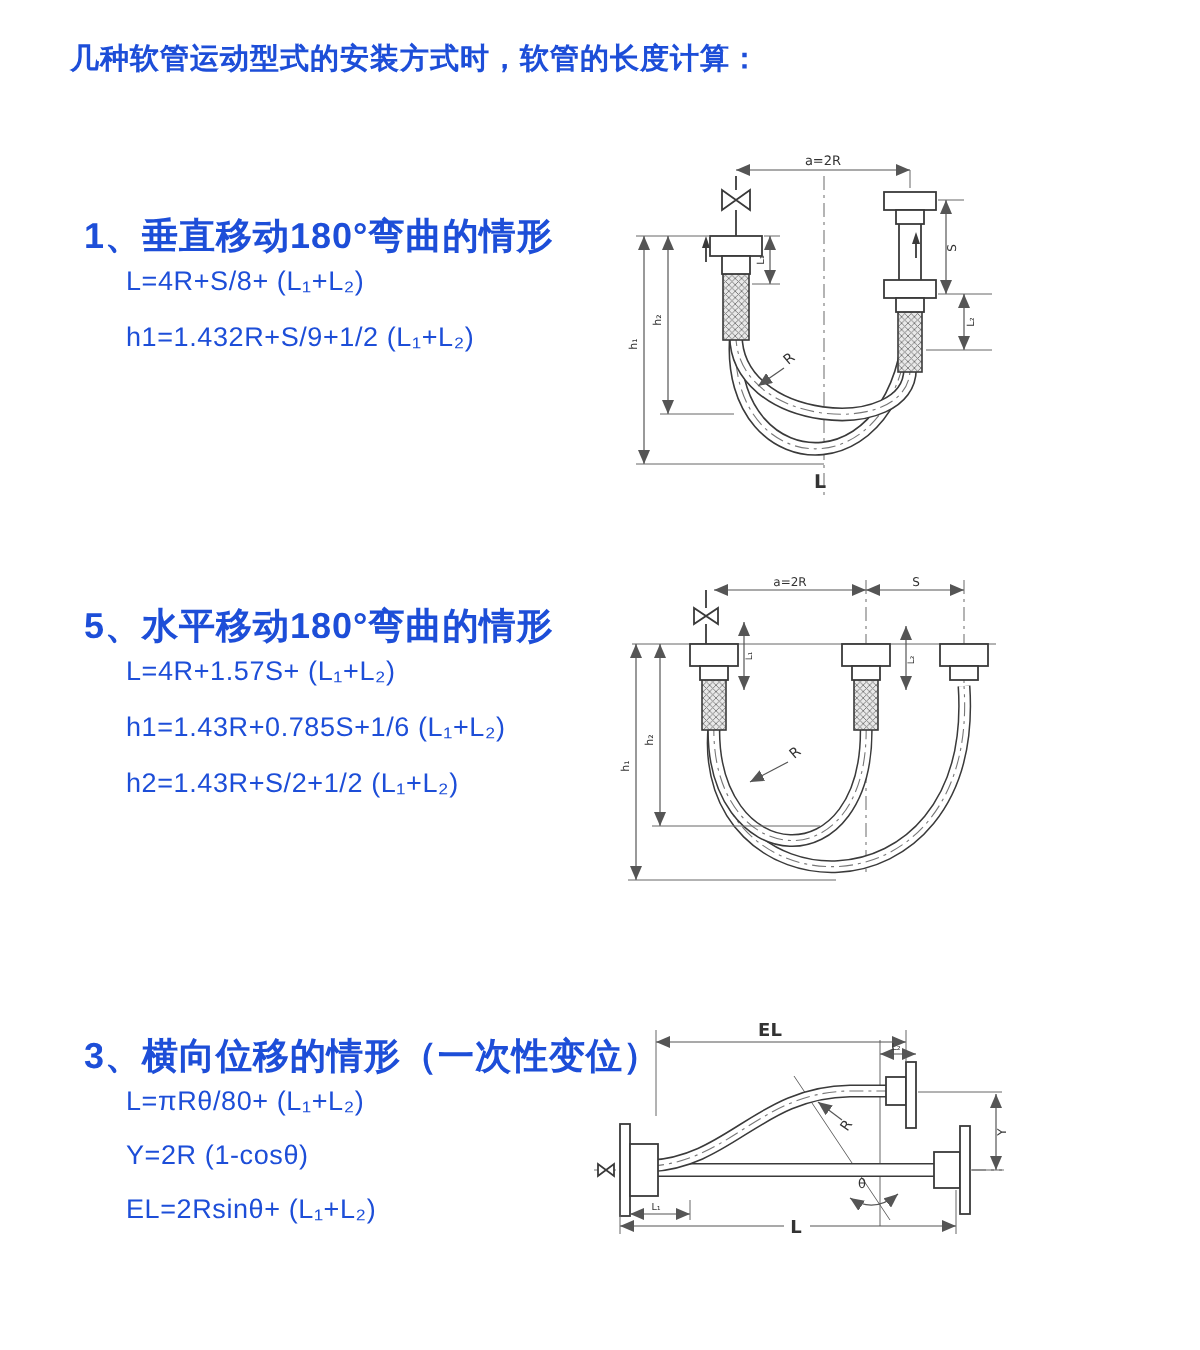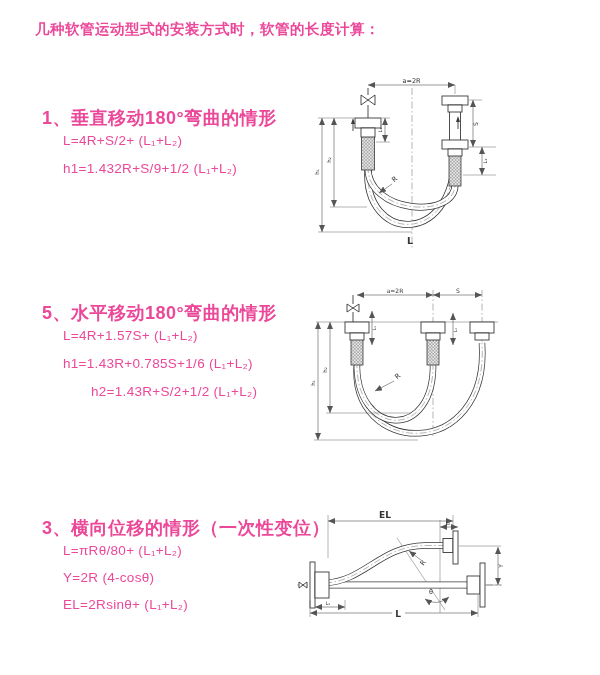--- a/index.html
+++ b/index.html
@@ -1,17 +1,17 @@
 <!DOCTYPE html>
 <html><head>
 <meta charset="utf-8">
 <style>
   html,body{margin:0;padding:0;background:#ffffff;}
   .page{position:relative;width:600px;height:675px;background:#ffffff;overflow:hidden;
-        font-family:"Liberation Sans","DejaVu Sans",sans-serif;color:#ec4899;text-decoration:underline;}
+        font-family:"Liberation Sans","DejaVu Sans",sans-serif;color:#1d4ed8;text-decoration:underline;}
   .abs{position:absolute;}
   .title{left:35px;top:20px;font-size:14.5px;font-weight:bold;letter-spacing:0.5px;}
   .sec-head{font-size:18px;font-weight:bold;letter-spacing:0.5px;}
   .formula{font-size:13.5px;font-weight:500;letter-spacing:0.3px;}
   svg{position:absolute;overflow:visible;}
   svg text{font-family:"DejaVu Sans","Liberation Sans",sans-serif;fill:#333;}
   .dim{stroke:#555;stroke-width:0.6;fill:none;}
   .thin{stroke:#666;stroke-width:0.5;fill:none;}
   .draw{stroke:#3a3a3a;stroke-width:0.9;fill:none;}
   .fit{fill:#ffffff;stroke:#3a3a3a;stroke-width:0.9;}
@@ -20,31 +20,31 @@
   .cl{stroke:#777;stroke-width:0.55;fill:none;stroke-dasharray:7 2.5 1.5 2.5;}
 </style>
 </head>
 <body>
 
 <div class="page">
 
   <div class="abs title">几种软管运动型式的安装方式时，软管的长度计算：</div>
 
   <div class="abs sec-head" style="left:42px;top:106px;">1、垂直移动180°弯曲的情形</div>
-  <div class="abs formula" style="left:63px;top:133px;">L=4R+S/2+ (L₁+L₂)</div>
+  <div class="abs formula" style="left:63px;top:133px;">L=4R+S/8+ (L₁+L₂)</div>
   <div class="abs formula" style="left:63px;top:161px;">h1=1.432R+S/9+1/2 (L₁+L₂)</div>
 
   <div class="abs sec-head" style="left:42px;top:301px;">5、水平移动180°弯曲的情形</div>
   <div class="abs formula" style="left:63px;top:328px;">L=4R+1.57S+ (L₁+L₂)</div>
   <div class="abs formula" style="left:63px;top:356px;">h1=1.43R+0.785S+1/6 (L₁+L₂)</div>
-  <div class="abs formula" style="left:63px;top:384px;margin-left:28px;">h2=1.43R+S/2+1/2 (L₁+L₂)</div>
+  <div class="abs formula" style="left:63px;top:384px;">h2=1.43R+S/2+1/2 (L₁+L₂)</div>
 
   <div class="abs sec-head" style="left:42px;top:516px;">3、横向位移的情形（一次性变位）</div>
   <div class="abs formula" style="left:63px;top:543px;">L=πRθ/80+ (L₁+L₂)</div>
-  <div class="abs formula" style="left:63px;top:570px;">Y=2R (4-cosθ)</div>
+  <div class="abs formula" style="left:63px;top:570px;">Y=2R (1-cosθ)</div>
   <div class="abs formula" style="left:63px;top:597px;">EL=2Rsinθ+ (L₁+L₂)</div>
 
   <svg style="left:310px;top:72px;" width="200" height="185" viewBox="0 0 200 185">
     <defs>
       <marker id="a1" markerWidth="8" markerHeight="6" refX="7" refY="3" orient="auto-start-reverse" markerUnits="userSpaceOnUse">
         <path d="M0,0 L7,3 L0,6 Z" fill="#555"></path>
       </marker>
       <pattern id="b1" width="3.2" height="3.2" patternUnits="userSpaceOnUse">
         <rect width="3.2" height="3.2" fill="#e9e9e9"></rect>
         <path d="M0,0 L3.2,3.2 M3.2,0 L0,3.2" stroke="#787878" stroke-width="0.45"></path>

